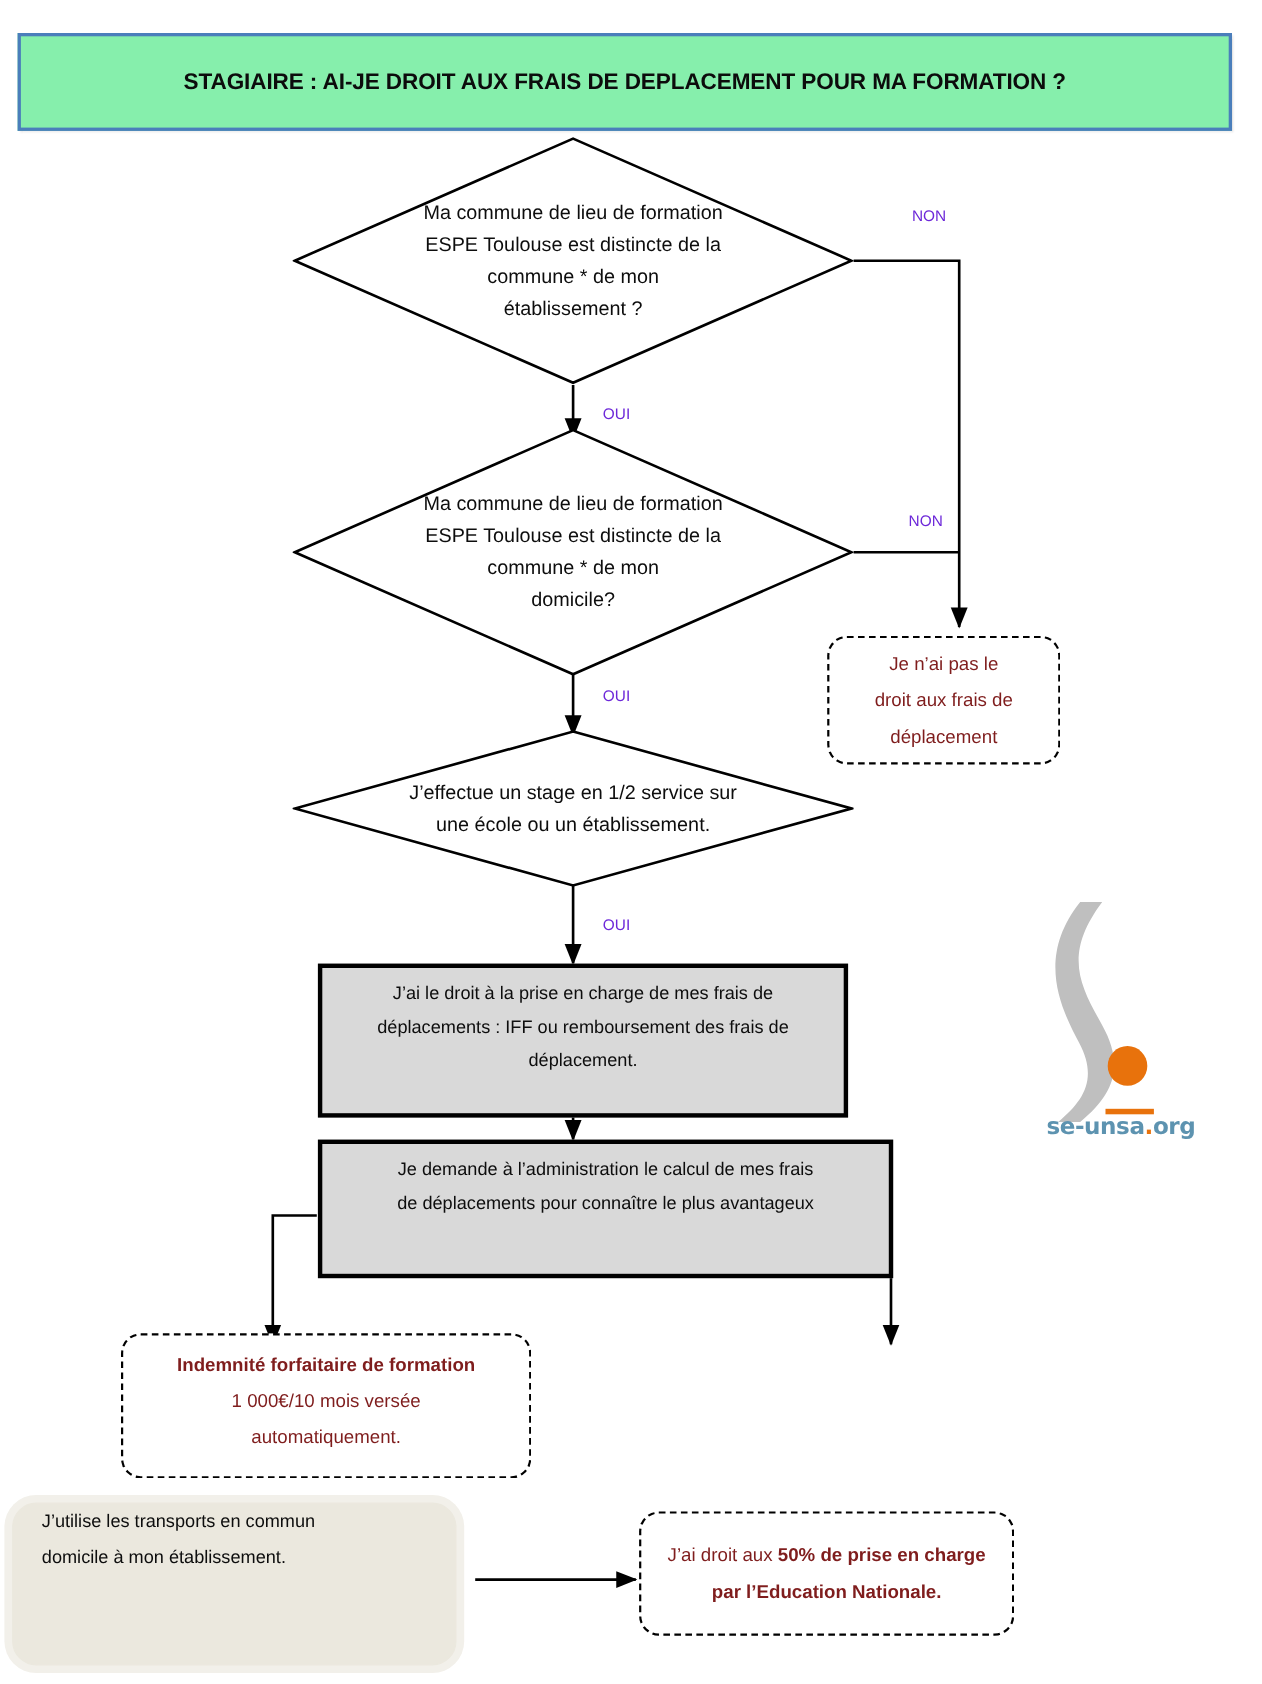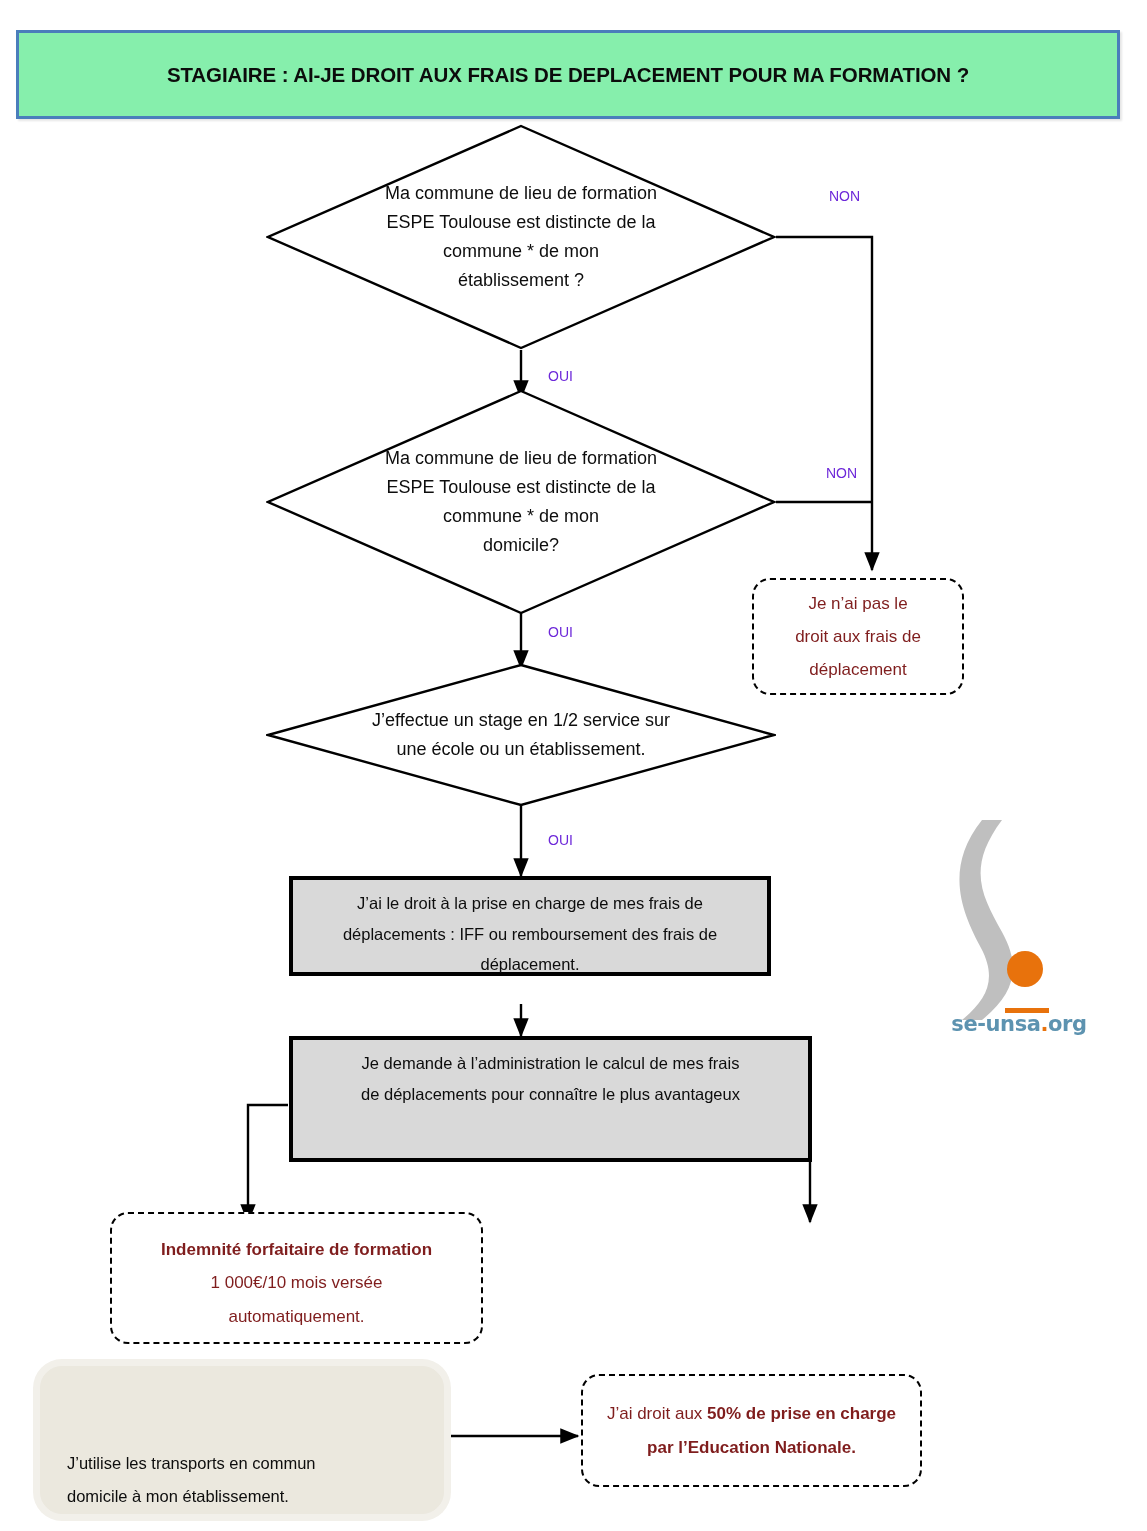--- a/index.html
+++ b/index.html
@@ -114,36 +114,36 @@
     justify-content: center;
     text-align: center;
     font-size: 17px;
     line-height: 1.95;
     color: #7f1d1d;
   }
   .dashed-box .inner { width: 100%; padding: 0 8px; }
   .dashed-box .ln { display: block; }
   .dashed-box b { font-weight: bold; }
 
-  .dashed-box.top-aligned { align-items: center; }
+  .dashed-box.top-aligned { align-items: flex-start; }
   .dashed-box.top-aligned .inner { padding-top: 10px; }
 
   
   #beige-box {
     position: absolute;
-    left: 40px;
+    left: 11px;
     top: 1366px;
     width: 404px;
     height: 148px;
     background: #EBE8DE;
     border: 1px solid #EBE8DE;
     border-radius: 22px;
     box-shadow: 0 0 0 7px #F2F0EA;
     display: flex;
-    align-items: flex-end;
+    align-items: flex-start;
     font-size: 16.5px;
     line-height: 2.0;
     color: #0d0d0d;
   }
   #beige-box .inner { width: 100%; padding: 0 26px; text-align: left; }
   #beige-box .ln { display: block; }
 
   
   #logo {
     position: absolute;
@@ -241,21 +241,21 @@
     <svg class="dshape" width="510" height="144" viewBox="0 0 510 144">
       <polygon points="255,2 508,72 255,142 2,72" fill="#ffffff" stroke="#000000" stroke-width="2.4"></polygon>
     </svg>
     <div class="diamond-text">
       <span class="ln">J’effectue un stage en 1/2 service sur</span>
       <span class="ln">une école ou un établissement.</span>
     </div>
   </div>
   <div class="edge-label" style="left:548px; top:832px;">OUI</div>
 
-  <div class="gray-box" style="left:289px; top:876px; width:482px; height:100px;">
+  <div class="gray-box" style="left:289px; top:876px; width:482px; height:140px;">
     <div class="inner">
       <span class="ln">J’ai le droit à la prise en charge de mes frais de</span>
       <span class="ln">déplacements : IFF ou remboursement des frais de</span>
       <span class="ln">déplacement.</span>
     </div>
   </div>
 
   <div class="gray-box" style="left:289px; top:1036px; width:523px; height:126px;">
     <div class="inner">
       <span class="ln">Je demande à l’administration le calcul de mes frais</span>

